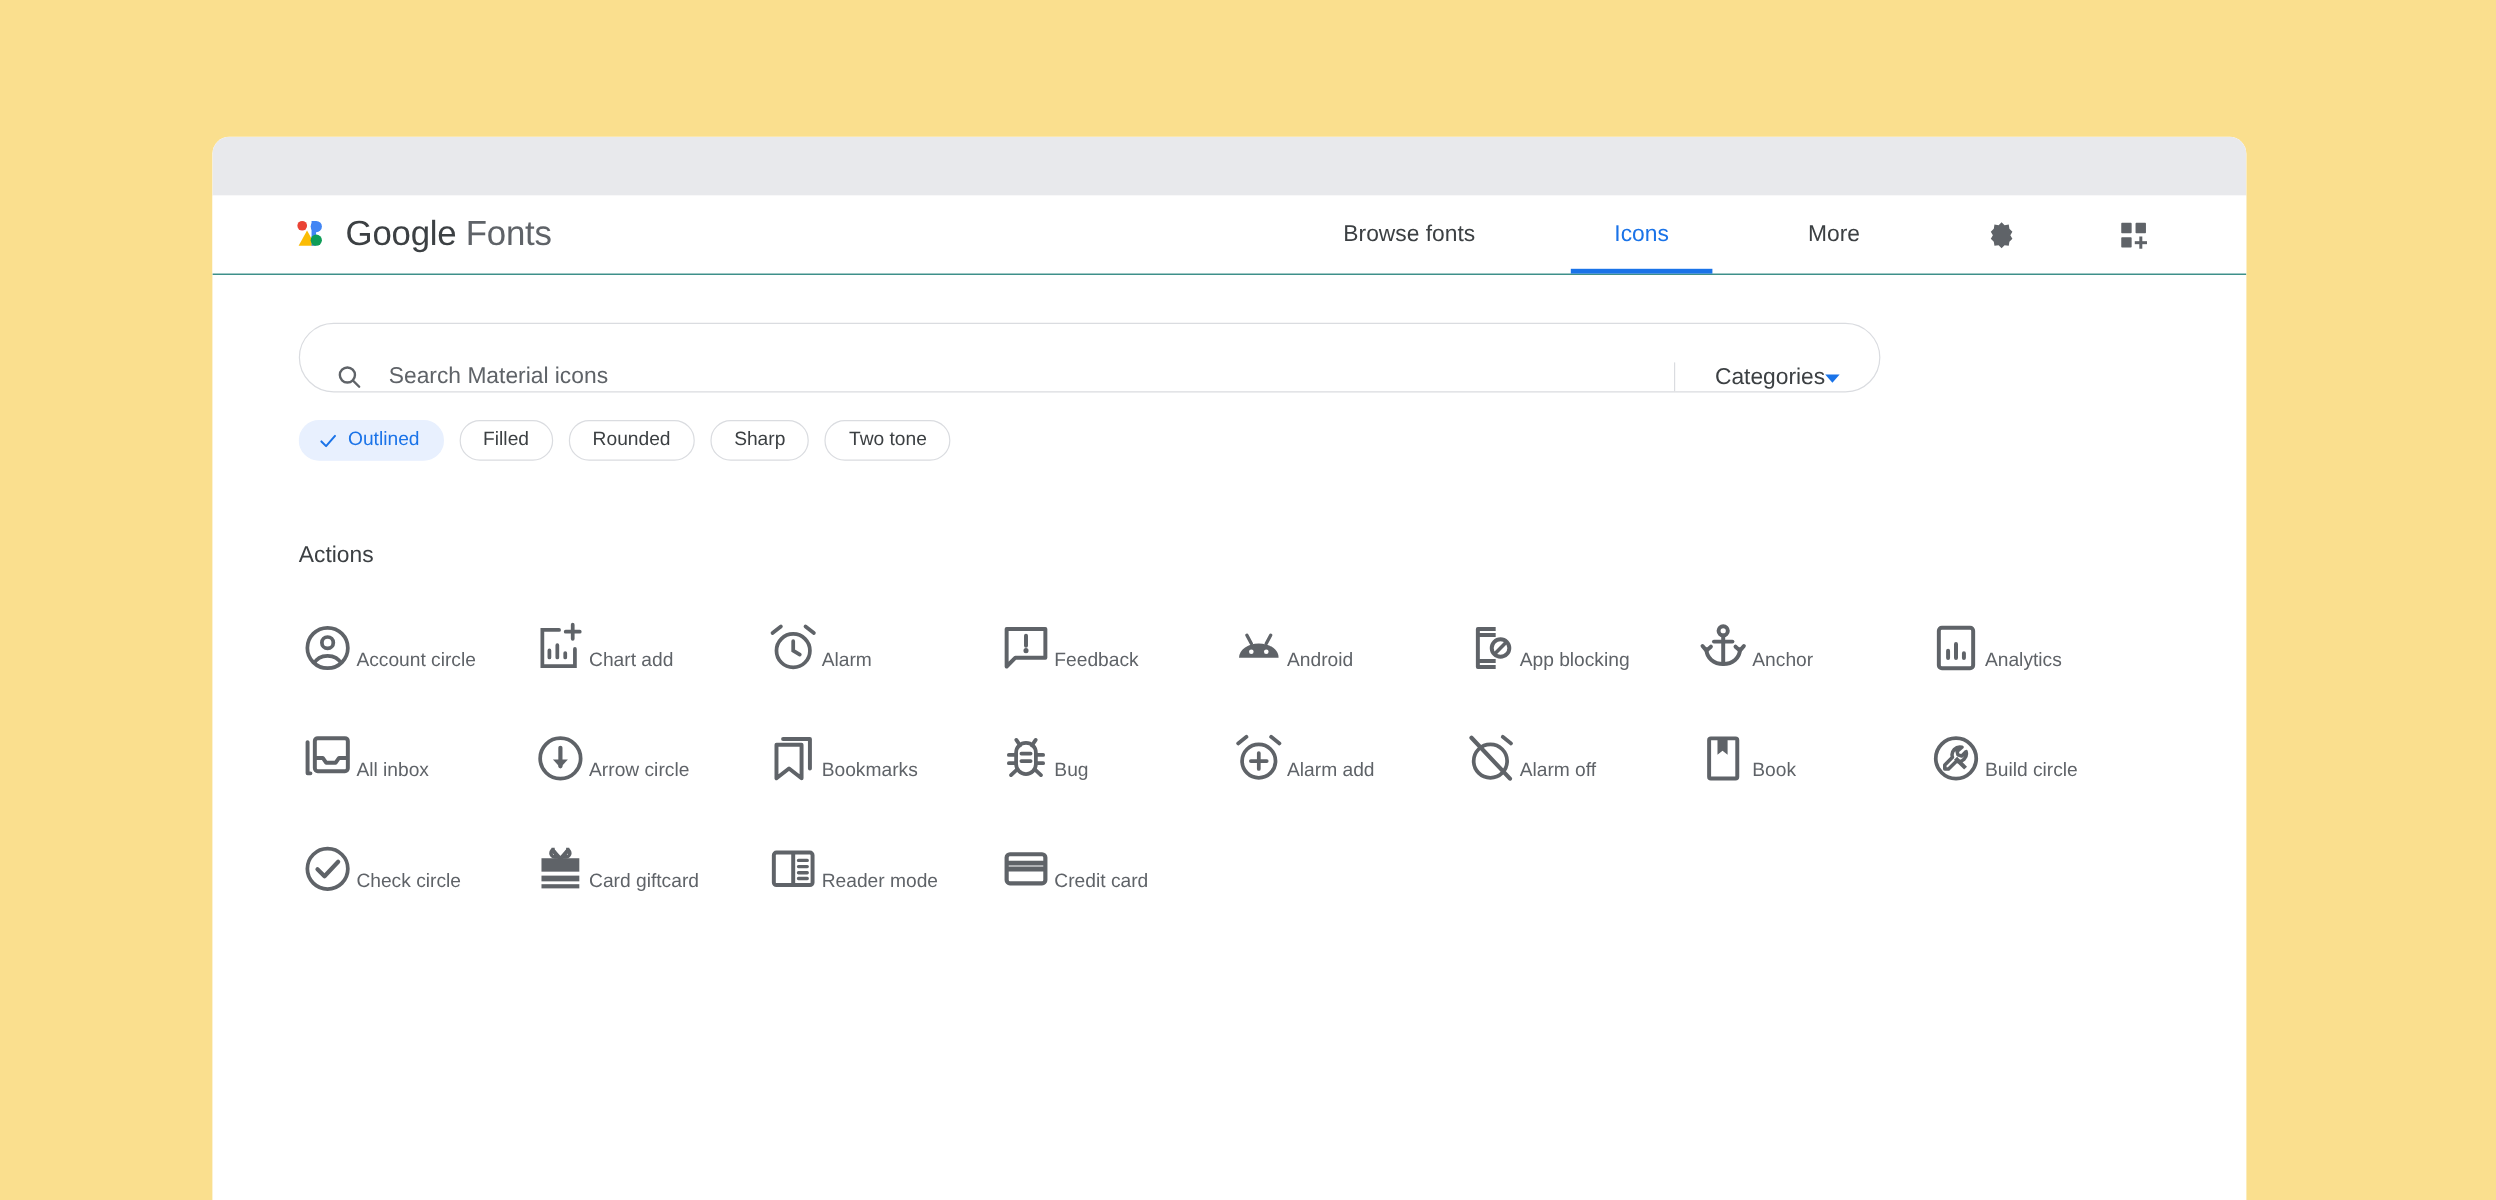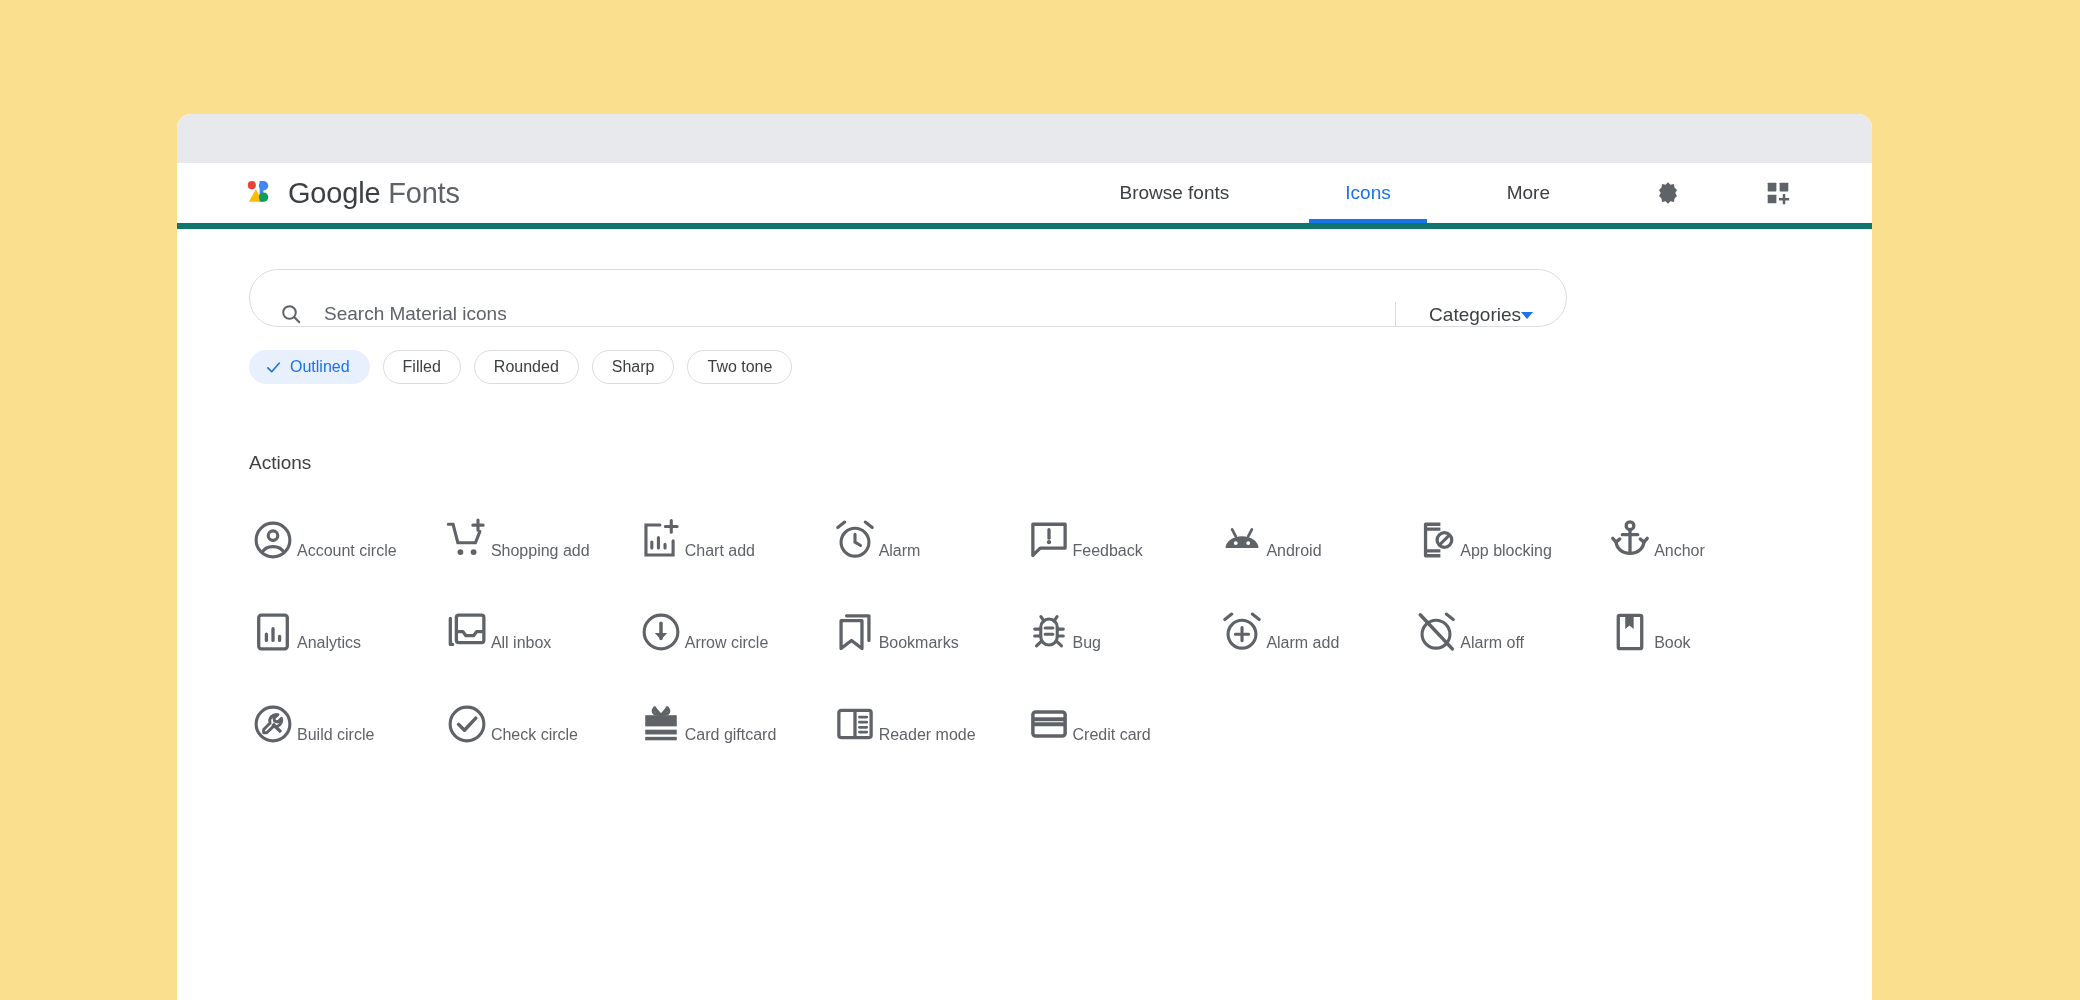--- a/index.html
+++ b/index.html
@@ -32,21 +32,21 @@
   #browser-chrome {
     height: 49px;
     background: #e8e9ec;
     border-radius: 14px 14px 0 0;
   }
 
   
   #site-header {
     height: 66px;
     background: #ffffff;
-    border-bottom: 6px solid #0f766e;
+    border-bottom: 1px solid #0f766e;
     display: flex;
     align-items: center;
     padding: 0 66px 0 68px;
     position: relative;
   }
 
   #brand {
     display: flex;
     align-items: center;
     gap: 13px;
@@ -318,31 +318,20 @@
         <div class="icon-glyph">
           <svg width="44" height="44" viewBox="0 0 24 24" fill="none" stroke="currentColor" stroke-width="1.7">
             <circle cx="12" cy="12" r="9.2"></circle>
               <circle cx="12" cy="9.6" r="2.6"></circle>
             <path d="M5.8 19.2c1.1-2.3 3.4-3.6 6.2-3.6s5.1 1.3 6.2 3.6"></path>
           </svg>
         </div>
         <div class="icon-label">Account circle</div>
       </div>
 
-      <div class="icon-cell">
-        <div class="icon-glyph">
-          <svg width="44" height="44" viewBox="0 0 24 24" fill="none" stroke="currentColor" stroke-width="1.7" stroke-linecap="round">
-            <path d="M1.8 3.4h2.6l2.6 10.1h9.6l2.4-6.1"></path>
-            <path d="M15.2 3.9h5.6M18 1.1v5.6"></path>
-            <circle cx="8.4" cy="18.6" r="1.6" fill="currentColor" stroke="none"></circle>
-            <circle cx="15.6" cy="18.6" r="1.6" fill="currentColor" stroke="none"></circle>
-          </svg>
-        </div>
-        <div class="icon-label">Shopping add</div>
-      </div>
 
       <div class="icon-cell">
         <div class="icon-glyph">
           <svg width="44" height="44" viewBox="0 0 24 24" fill="none" stroke="currentColor" stroke-width="1.7" stroke-linecap="round">
             <path d="M18.6 12.4v7.8H3.8V3.8h7.6"></path>
             <path d="M14.4 4.6h6.4M17.6 1.4v6.4"></path>
             <path d="M7 16.3v-3.2M10.6 16.3v-5.6M14.2 16.3v-2"></path>
           </svg>
         </div>
         <div class="icon-label">Chart add</div>

